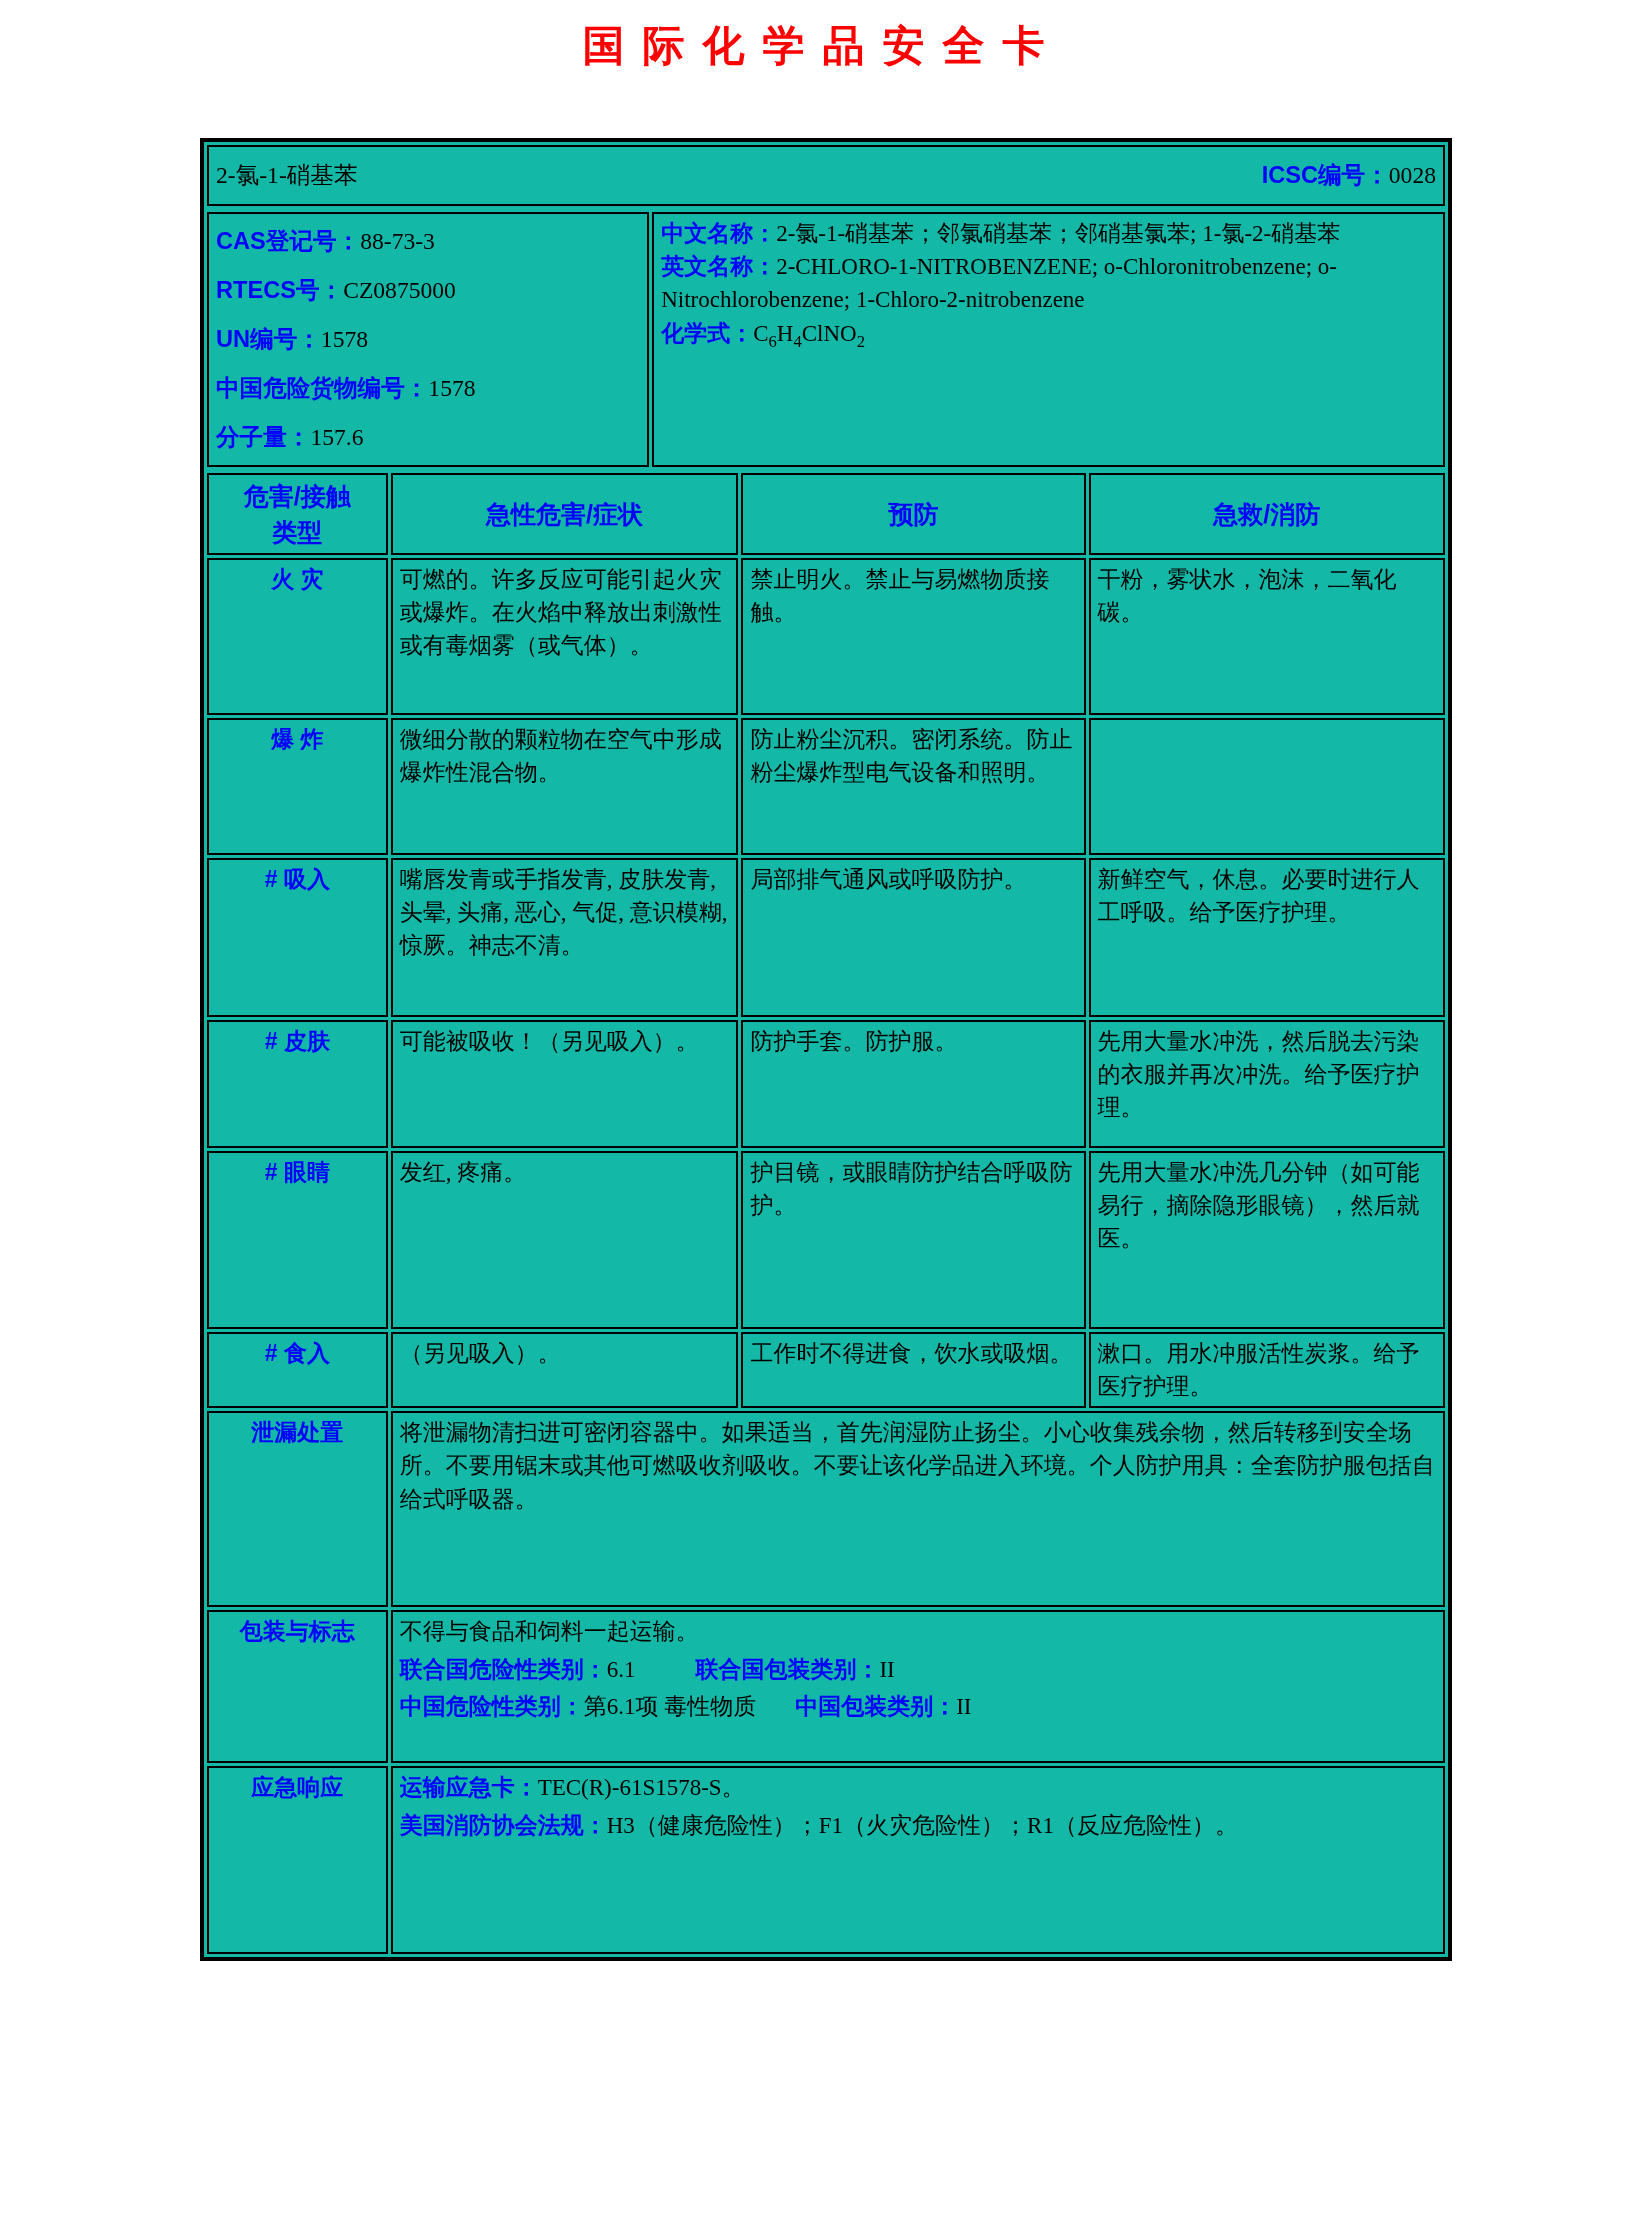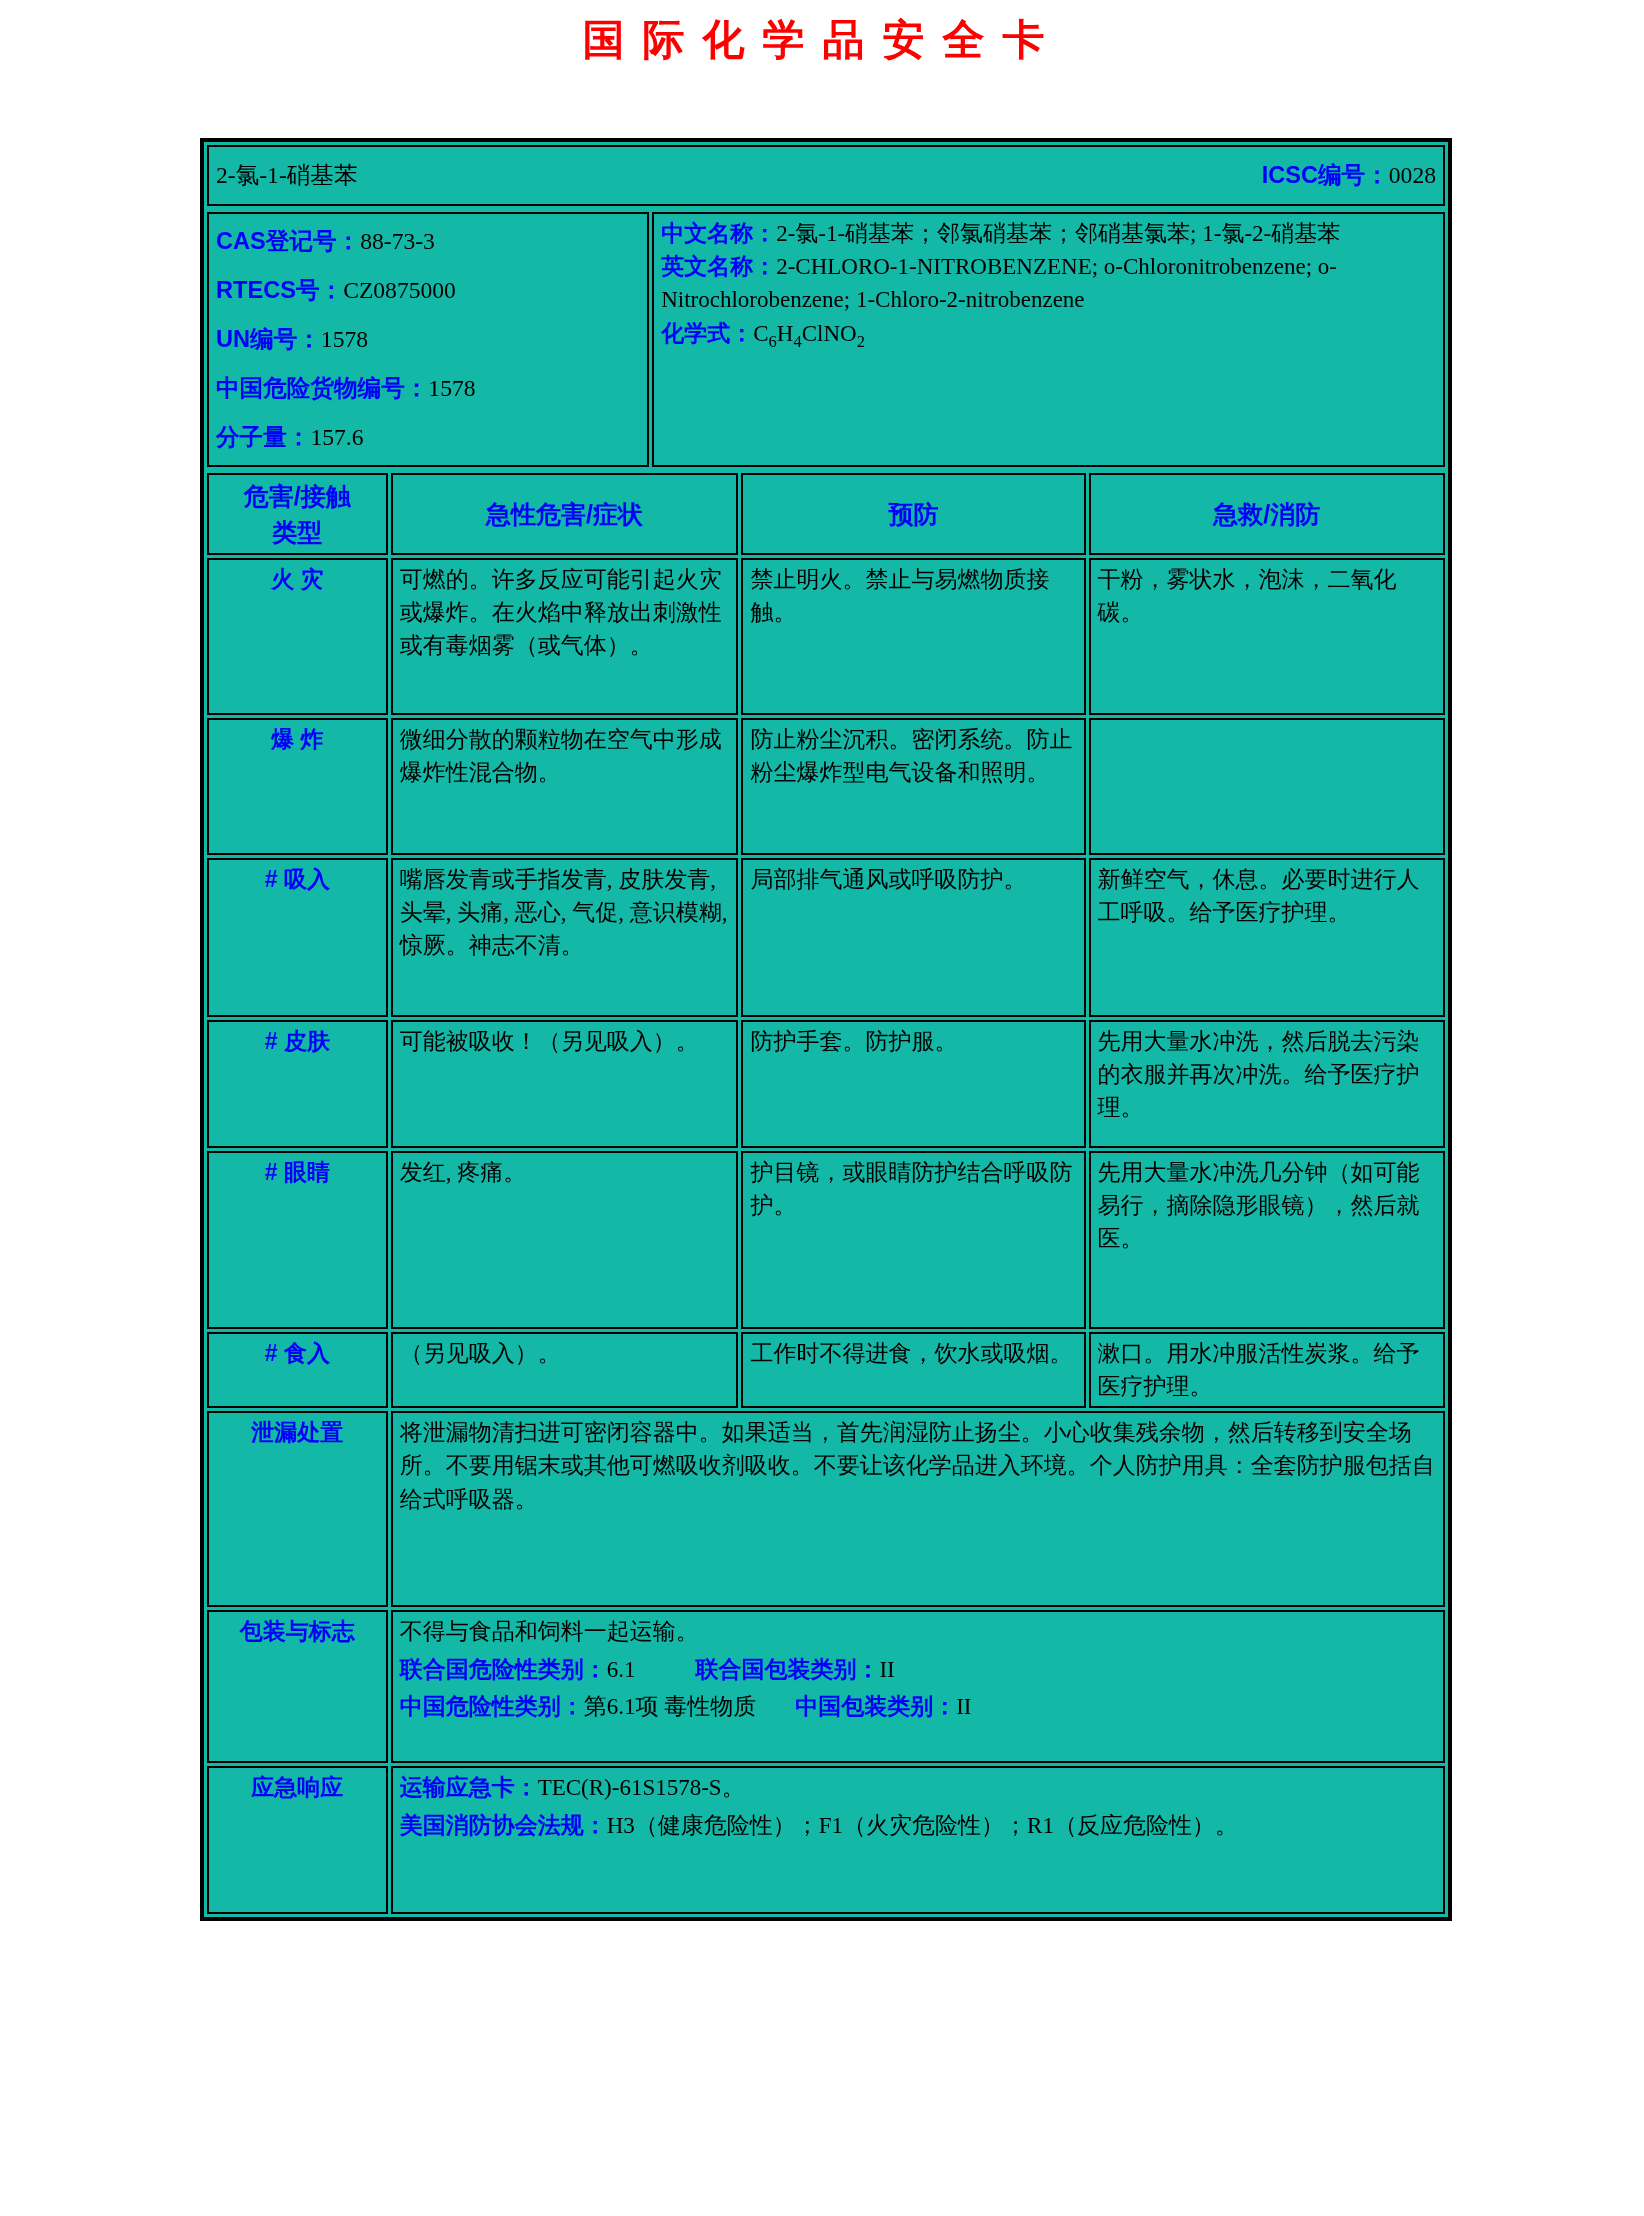--- a/index.html
+++ b/index.html
@@ -5,21 +5,21 @@
   * { margin: 0; padding: 0; box-sizing: border-box; }
   body {
     width: 1645px; height: 2216px;
     background: #ffffff;
     position: relative;
     font-family: "Liberation Serif", "DejaVu Serif", serif;
     color: #000000;
   }
   .doc-title {
     position: absolute;
-    top: 12px; left: 0; width: 100%;
+    top: 18px; left: 0; width: 100%;
     text-align: center;
     font-family: "Liberation Serif", "DejaVu Serif", serif;
     font-weight: bold;
     font-size: 42px;
     letter-spacing: 18px;
     color: #ff0000;
     white-space: nowrap;
   }
   .card {
     position: absolute;
@@ -88,21 +88,21 @@
   tr.hdr       { height: 80px; }
   tr.r-fire    { height: 157px; }
   tr.r-expl    { height: 137px; margin-left: 19px; }
   tr.r-expo    { height: 74px; }
   tr.r-inh     { height: 159px; }
   tr.r-skin    { height: 128px; }
   tr.r-eye     { height: 178px; }
   tr.r-ing     { height: 74px; margin-left: 27px; }
   tr.r-spill   { height: 196px; }
   tr.r-pack    { height: 153px; }
-  tr.r-emer    { height: 148px; padding-left: 8px; }
+  tr.r-emer    { height: 188px; padding-left: 8px; }
   tr.r-store   { height: 44px; }
 
   td.wide { line-height: 2.12; font-size: 23px; }
   td.wide p { margin: 0; }
   td.wide p + p { margin-top: 4.2px; }
   .gap-lg { display: inline-block; width: 60px; }
   .gap-md { display: inline-block; width: 39px; }
 </style>
 </head>
 <body>

